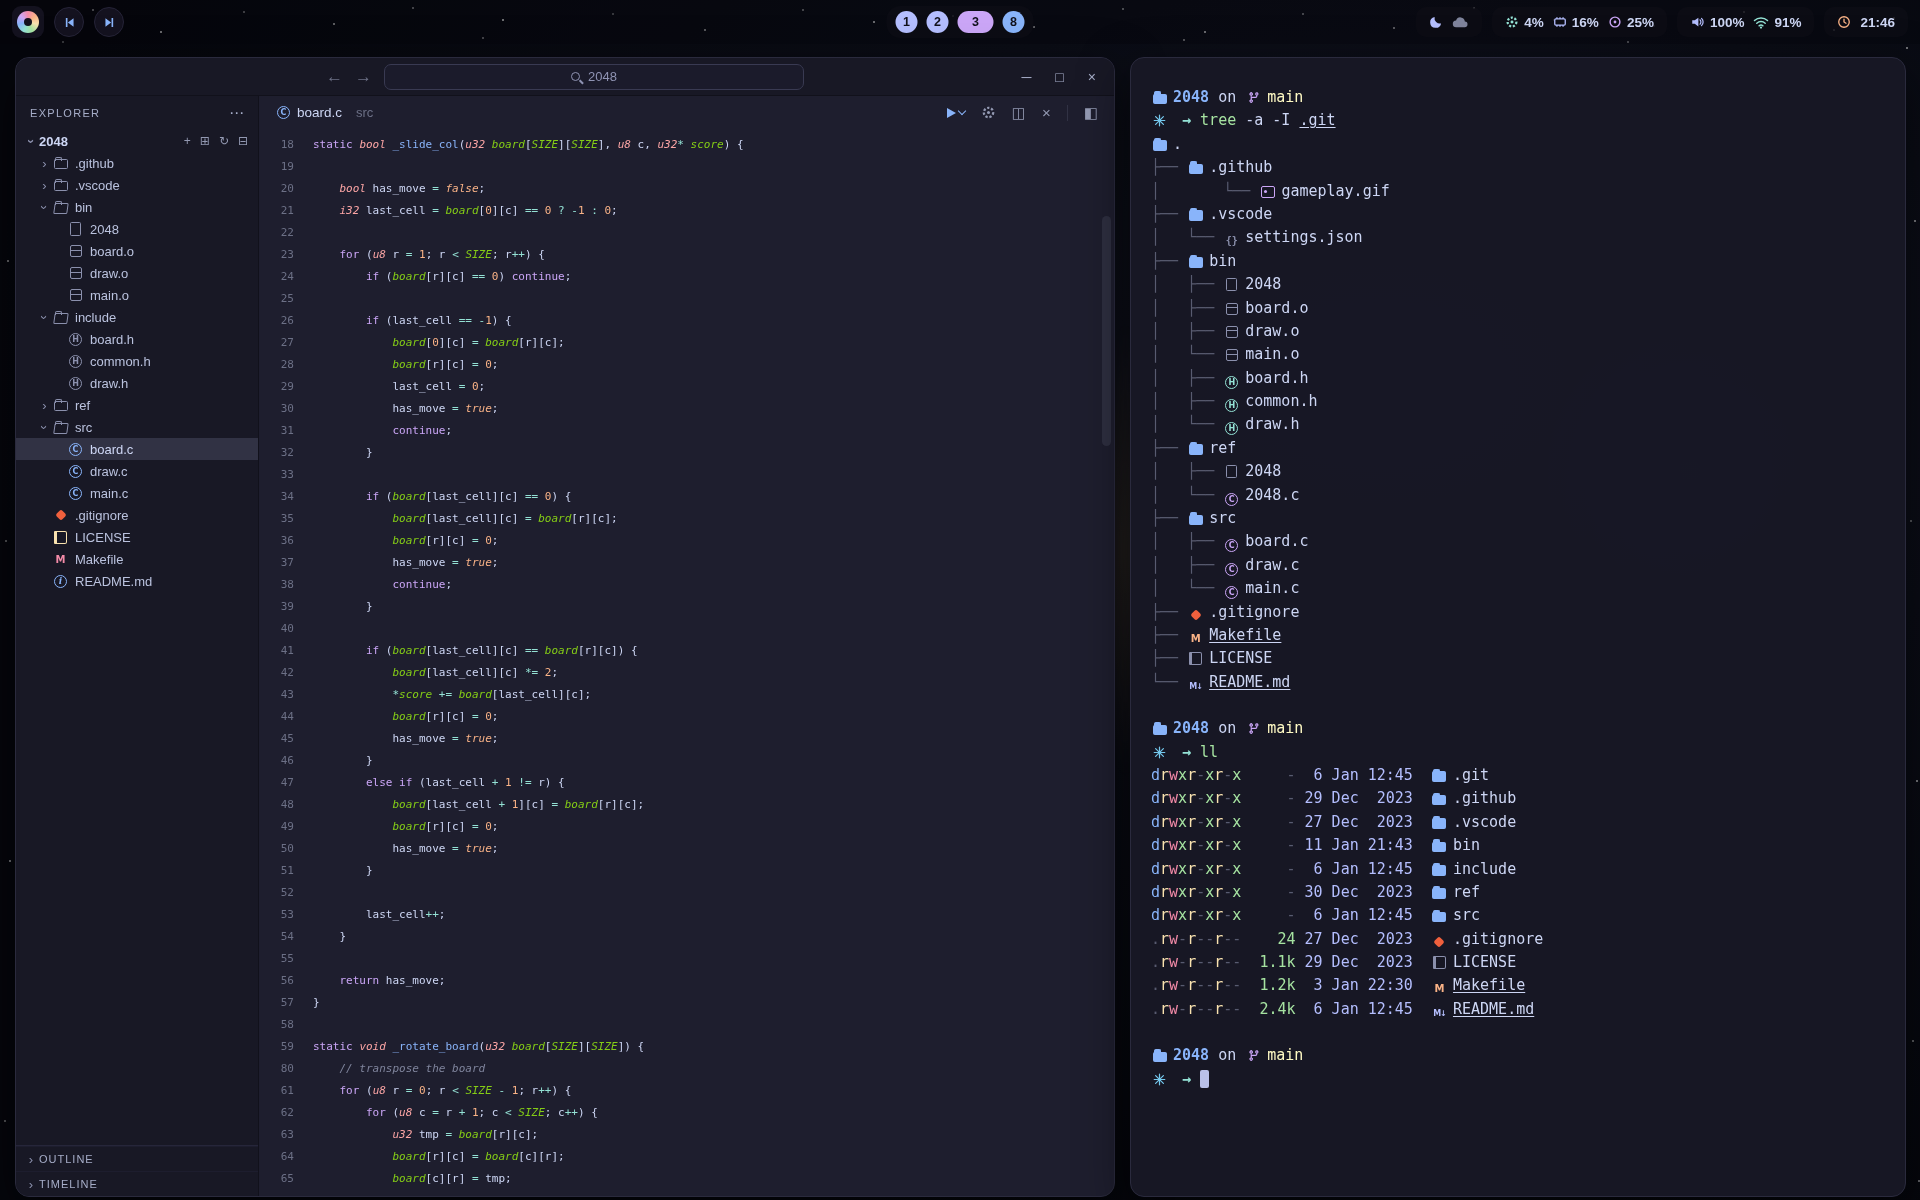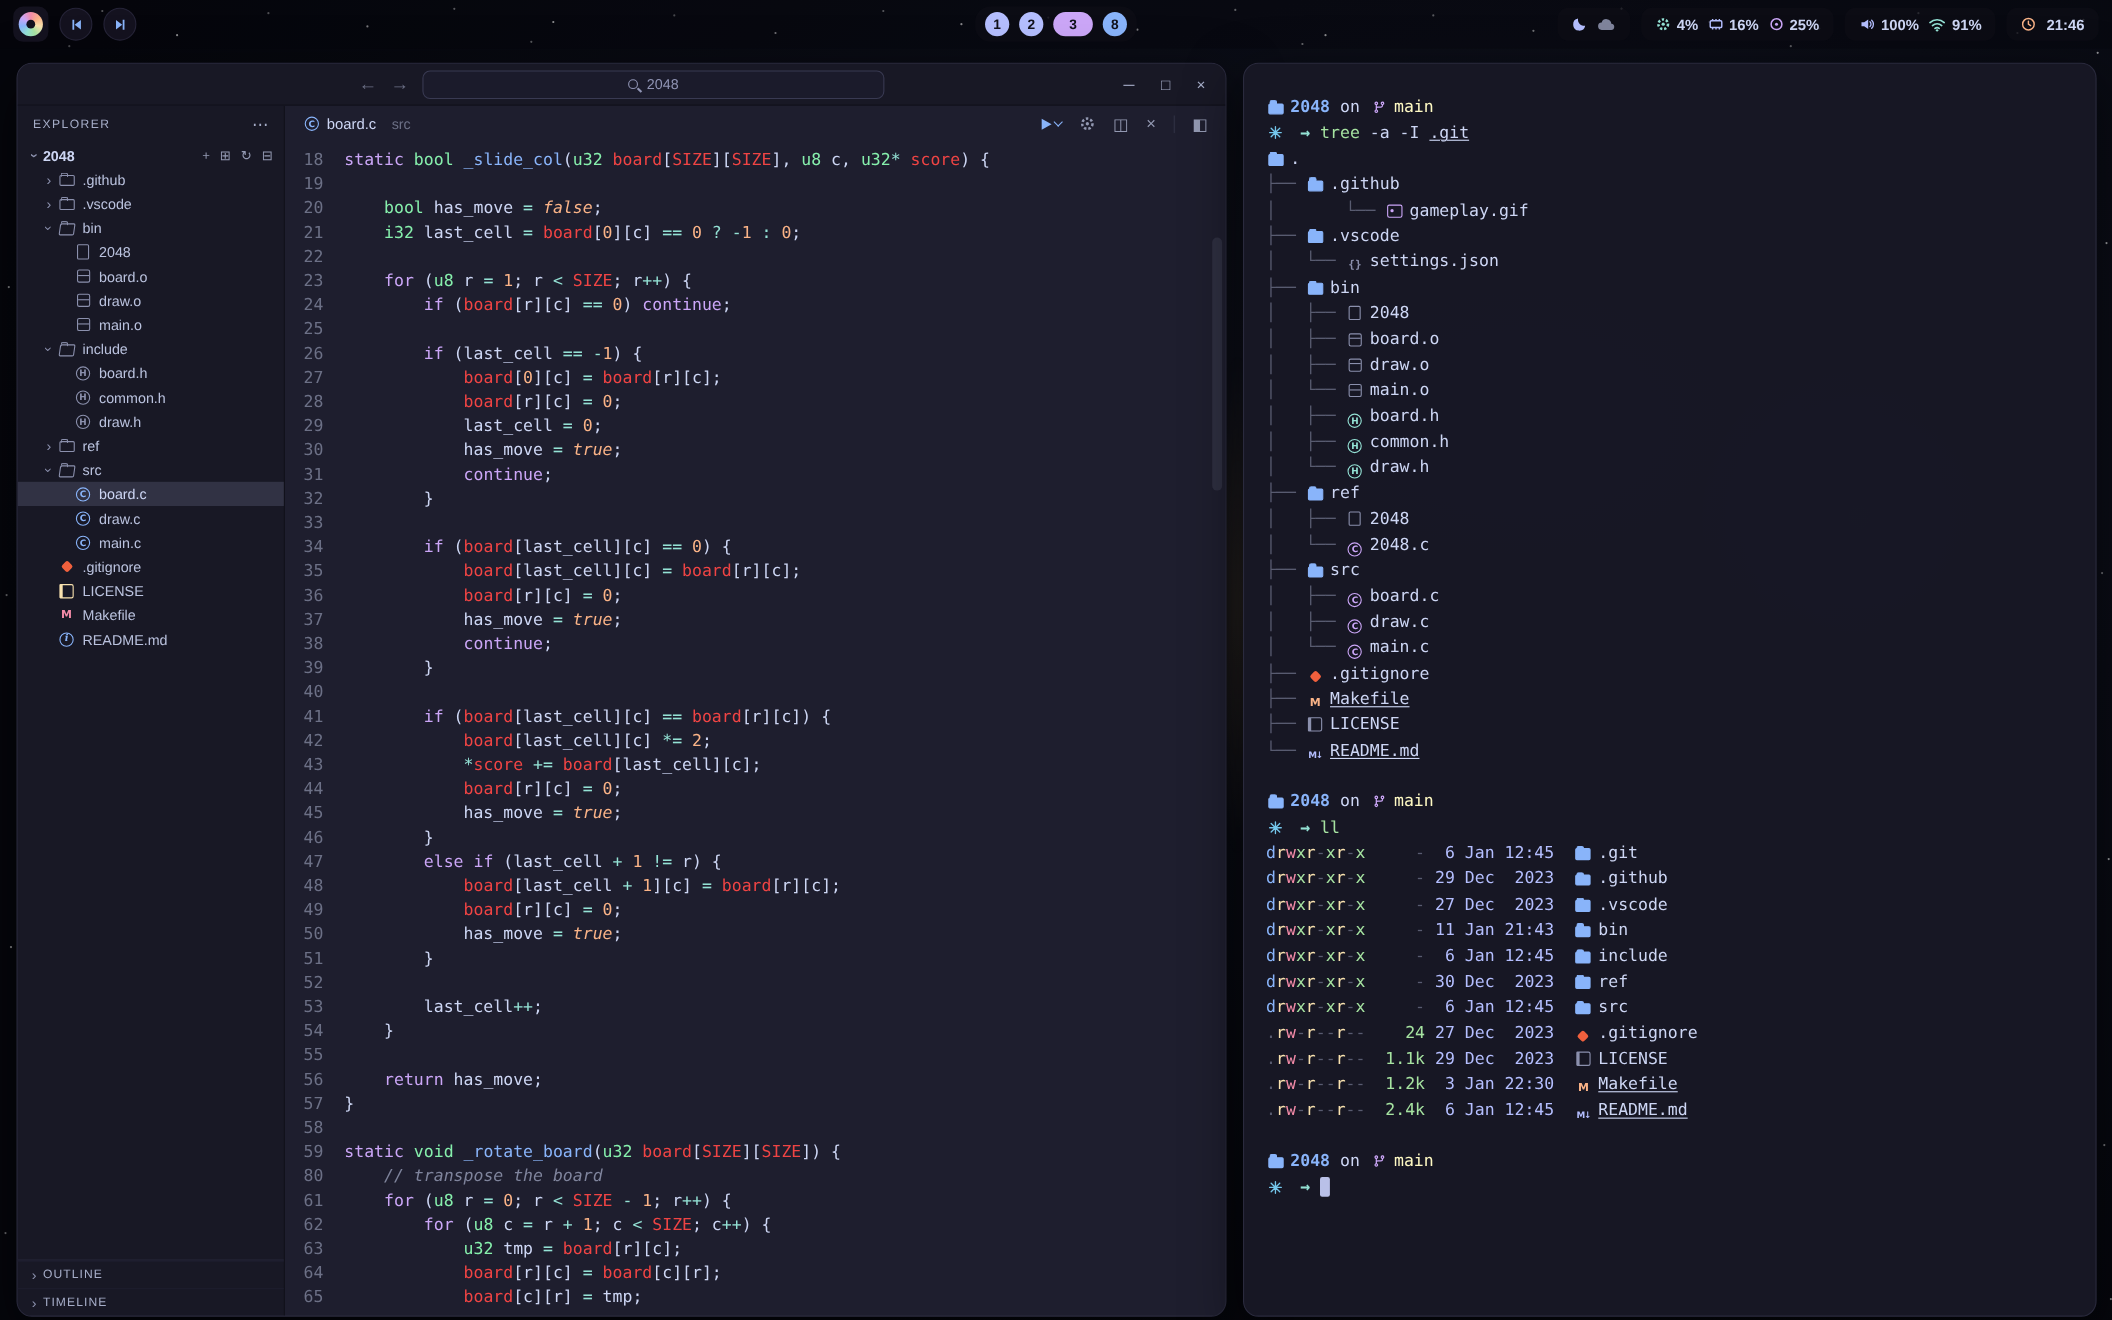--- a/index.html
+++ b/index.html
@@ -106,26 +106,26 @@
   .bcrow{height:33px;display:flex;align-items:center;padding:0 16px;flex:none}
   .bc-file{font-size:13.5px;color:#cdd6f4}
   .bc-path{color:#6c7086;margin-left:14px;font-size:13px}
   .bcacts{margin-left:auto;display:flex;align-items:center;gap:16px;color:#9399b2;font-size:15px}
   .bcacts>*{cursor:pointer}
   .playbtn{display:flex;align-items:center;gap:3px}
   .tri{width:0;height:0;border-left:9px solid #89b4fa;border-top:5.5px solid transparent;border-bottom:5.5px solid transparent}
   .carr{width:6px;height:6px;border-right:1.7px solid #89b4fa;border-bottom:1.7px solid #89b4fa;transform:rotate(45deg);margin-top:-3px}
   .vsep{width:1px;height:16px;background:#313244;cursor:default}
 
-  .code{flex:1;overflow:hidden;padding-top:5px;font-family:"DejaVu Sans Mono","Liberation Mono",monospace;font-size:15px;line-height:22px;position:relative}
+  .code{flex:1;overflow:hidden;padding-top:5px;font-family:"DejaVu Sans Mono","Liberation Mono",monospace;font-size:11px;line-height:22px;position:relative}
   .cline{display:flex;height:22px}
   .lnum{width:54px;text-align:right;padding-right:19px;color:#6c7086;flex:none}
   .ltext{white-space:pre;color:#cdd6f4}
-  .k{color:#cba6f7}.ty{color:#86efac;}.fn{color:#89b4fa}.nu{color:#fab387}
-  .op{color:#94e2d5}.pa{color:#ef4444;}.bo{color:#fab387;font-style:italic}.cm{color:#7f849c;font-style:italic}
+  .k{color:#cba6f7}.ty{color:#fca5a5;font-style:italic}.fn{color:#89b4fa}.nu{color:#fab387}
+  .op{color:#94e2d5}.pa{color:#84cc16;font-style:italic}.bo{color:#fab387;font-style:italic}.cm{color:#7f849c;font-style:italic}
   .sbar{position:absolute;right:3px;top:120px;width:9px;height:230px;background:rgba(166,173,200,.12);border-radius:5px;cursor:pointer}
 
   
   .tline{white-space:pre;height:23.4px;display:block}
   .tblock{margin-bottom:23px}
   .tblock:last-child{margin-bottom:0}
   .s-bb{color:#89b4fa;font-weight:700}
   .s-mb{color:#fef9c3;font-weight:400}
   .s-g{color:#a6e3a1}
   .s-p{color:#585b70}

